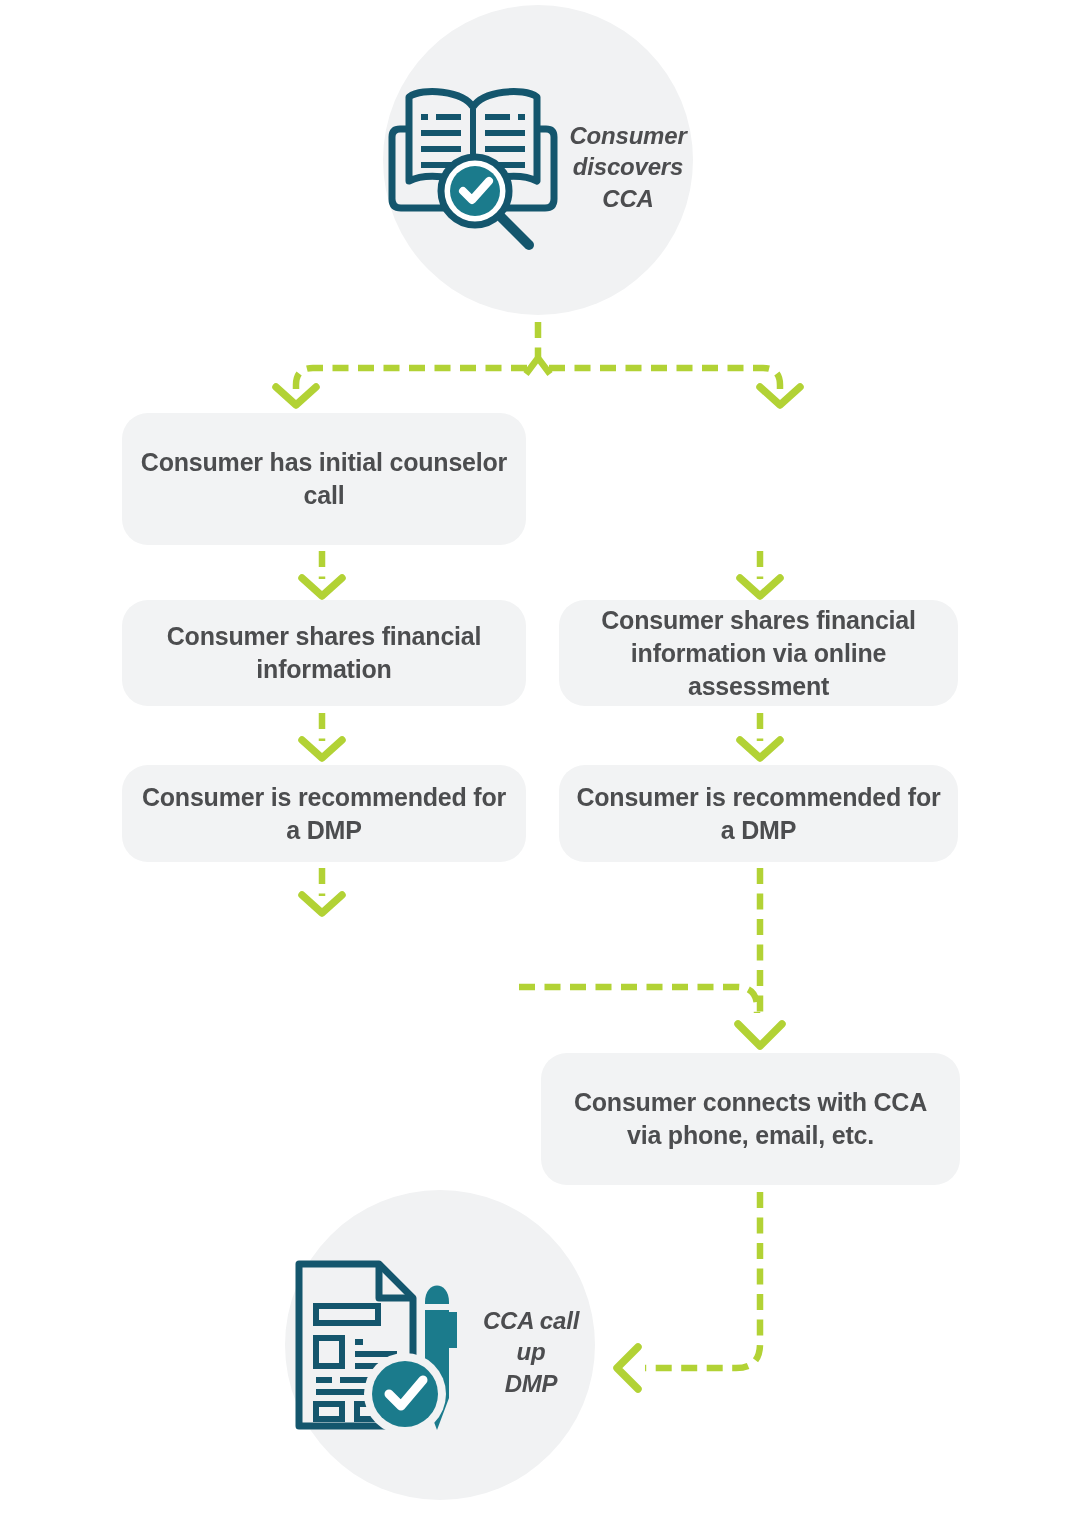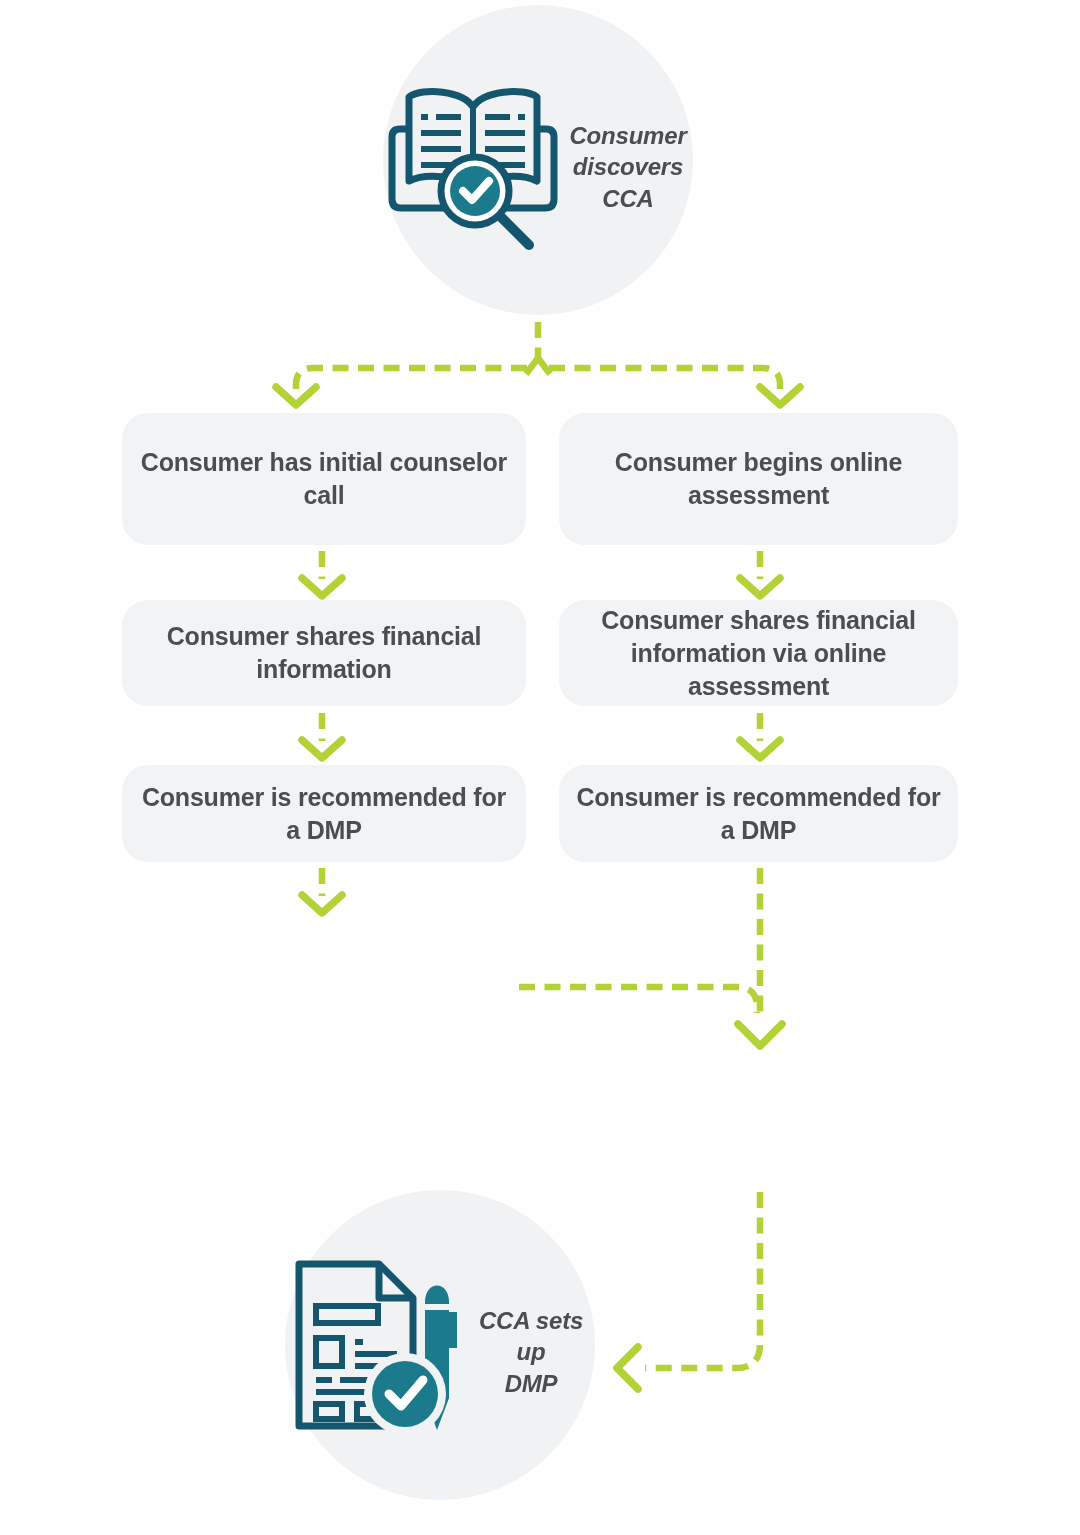--- a/index.html
+++ b/index.html
@@ -140,31 +140,31 @@
   </div>
   <div class="step-box col-left" style="top:600px;height:106px;">
     <span class="step-label">Consumer shares financial
 information</span>
   </div>
   <div class="step-box col-left" style="top:765px;height:97px;">
     <span class="step-label">Consumer is recommended for
 a DMP</span>
   </div>
 
-  <div class="step-box col-right" style="top:413px;height:132px;">
-    <span class="step-label">Consumer begins online
-assessment</span>
-  </div>
   <div class="step-box col-right" style="top:600px;height:106px;">
     <span class="step-label">Consumer shares financial
 information via online assessment</span>
   </div>
   <div class="step-box col-right" style="top:765px;height:97px;">
     <span class="step-label">Consumer is recommended for
 a DMP</span>
+  </div>
+  <div class="step-box" style="left:541px;top:1053px;width:419px;height:132px;">
+    <span class="step-label">Consumer connects with CCA
+via phone, email, etc.</span>
   </div>
 
   <div class="node-circle" style="left:285px;top:1190px;">
     <svg class="circle-icon" width="182" height="182" viewBox="0 0 182 182" fill="none">
 
       <path d="M140,48 c0,-22 24,-22 24,0 v2 h-24 z" fill="#1b7b8c"></path>
       <rect x="140" y="56" width="24" height="88" fill="#1b7b8c"></rect>
       <path d="M164,58 h8 v36 h-8 z" fill="#1b7b8c"></path>
       <path d="M140,144 h24 l-12,32 z" fill="#1b7b8c"></path>
 
@@ -177,17 +177,17 @@
       <path d="M70,112 h42" stroke="#14566d" stroke-width="6"></path>
       <path d="M31,126 h16 M55,126 h57" stroke="#14566d" stroke-width="6"></path>
       <path d="M31,138 h81" stroke="#14566d" stroke-width="6"></path>
       <rect x="31" y="150" width="26" height="15" stroke="#14566d" stroke-width="6"></rect>
       <rect x="72" y="150" width="26" height="15" stroke="#14566d" stroke-width="6"></rect>
 
       <circle cx="120" cy="140" r="41" fill="#f1f2f3"></circle>
       <circle cx="120" cy="140" r="33" fill="#1b7b8c"></circle>
       <path d="M104,140 L116,152 L138,126" stroke="#ffffff" stroke-width="9" stroke-linecap="round" stroke-linejoin="round"></path>
     </svg>
-    <div class="circle-caption">CCA sets up
+    <div class="circle-caption">CCA call up
 DMP</div>
   </div>
 
 </div>
 
 </body></html>

